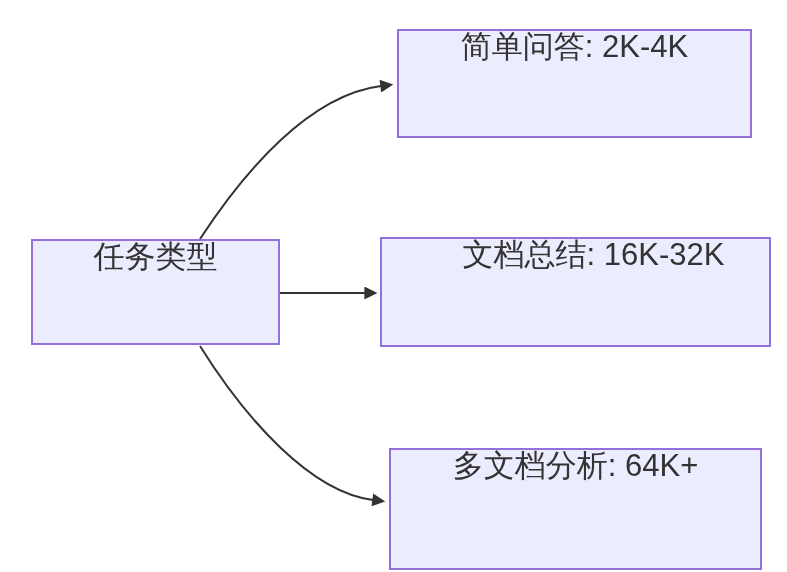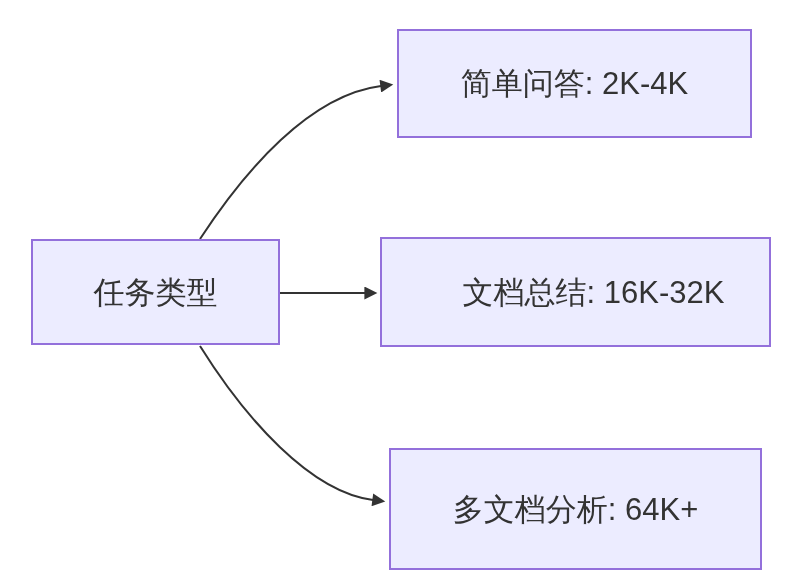--- a/index.html
+++ b/index.html
@@ -28,21 +28,20 @@
   }
   .edge {
     fill: none;
     stroke: var(--edge);
     stroke-width: 2px;
   }
   .arrowhead { fill: var(--edge); }
   .node {
     position: absolute;
     display: flex;
-    align-items: center;
     justify-content: center;
     background: var(--node-fill);
     border: 2px solid var(--node-border);
     color: var(--text);
     font-size: 31px;
     line-height: 1;
     text-align: center;
     white-space: nowrap;
   }
   .node-task-type  { left: 31px;  top: 239px; width: 249px; height: 106px; }

